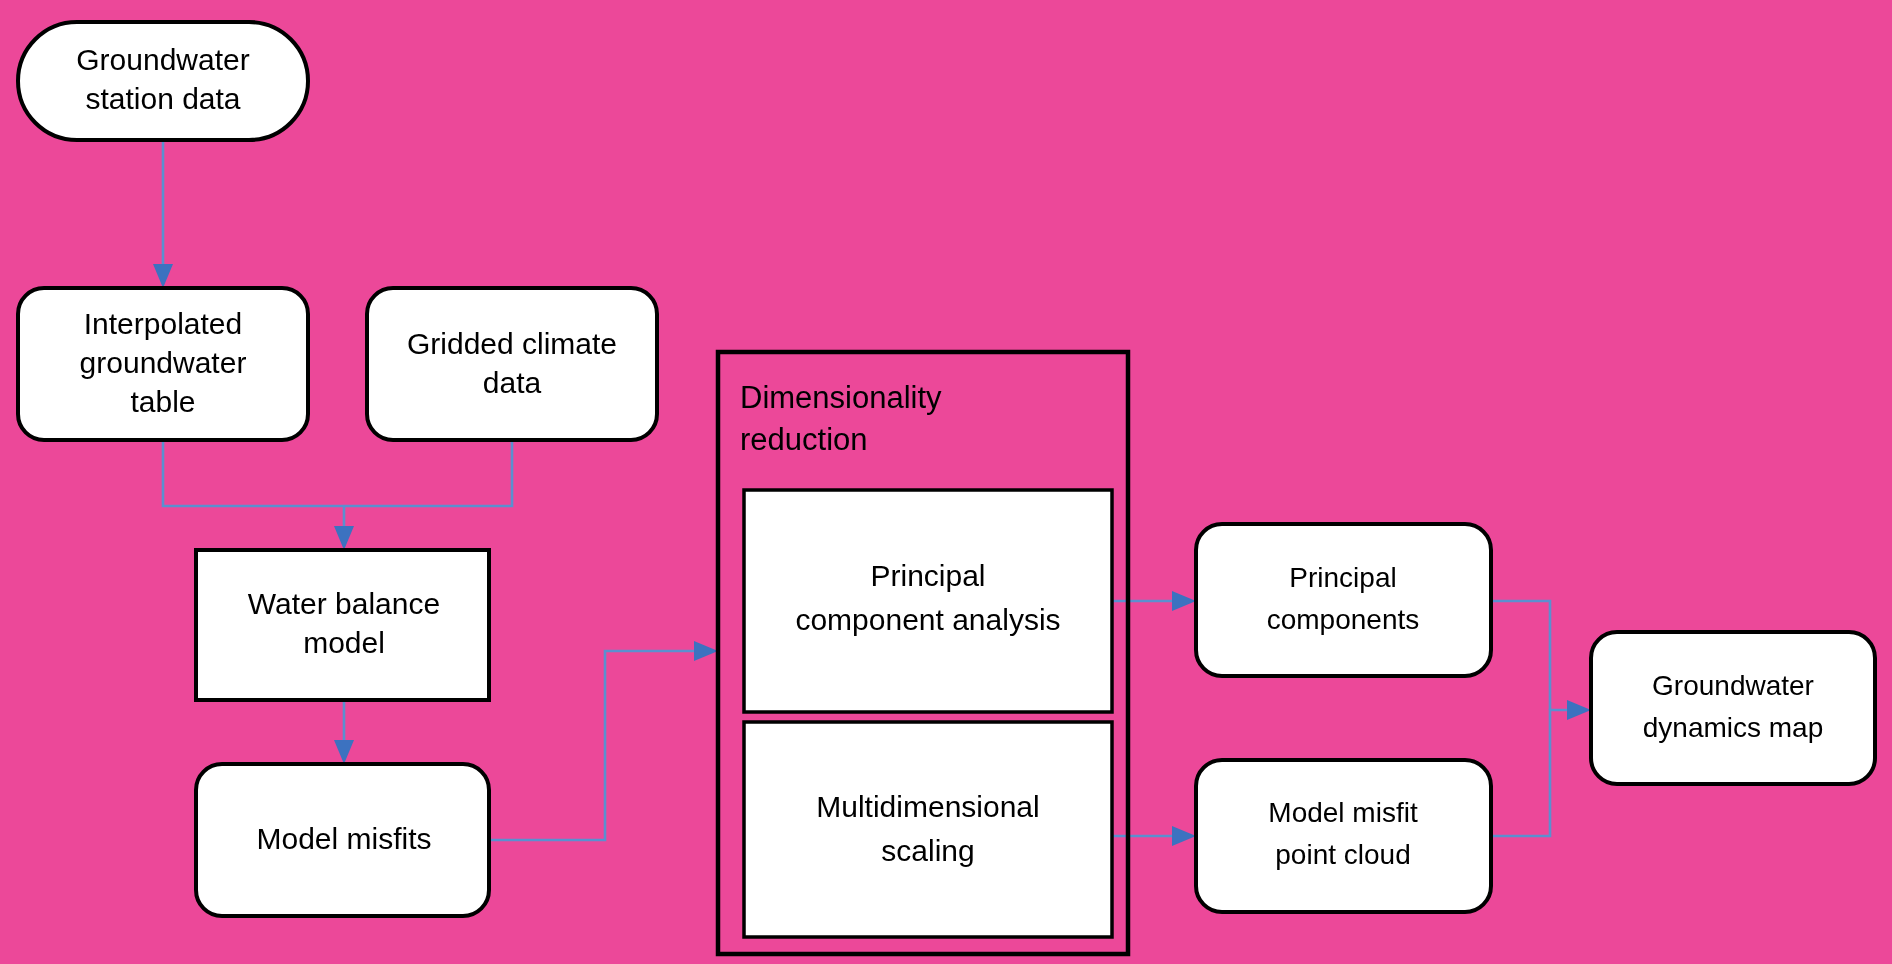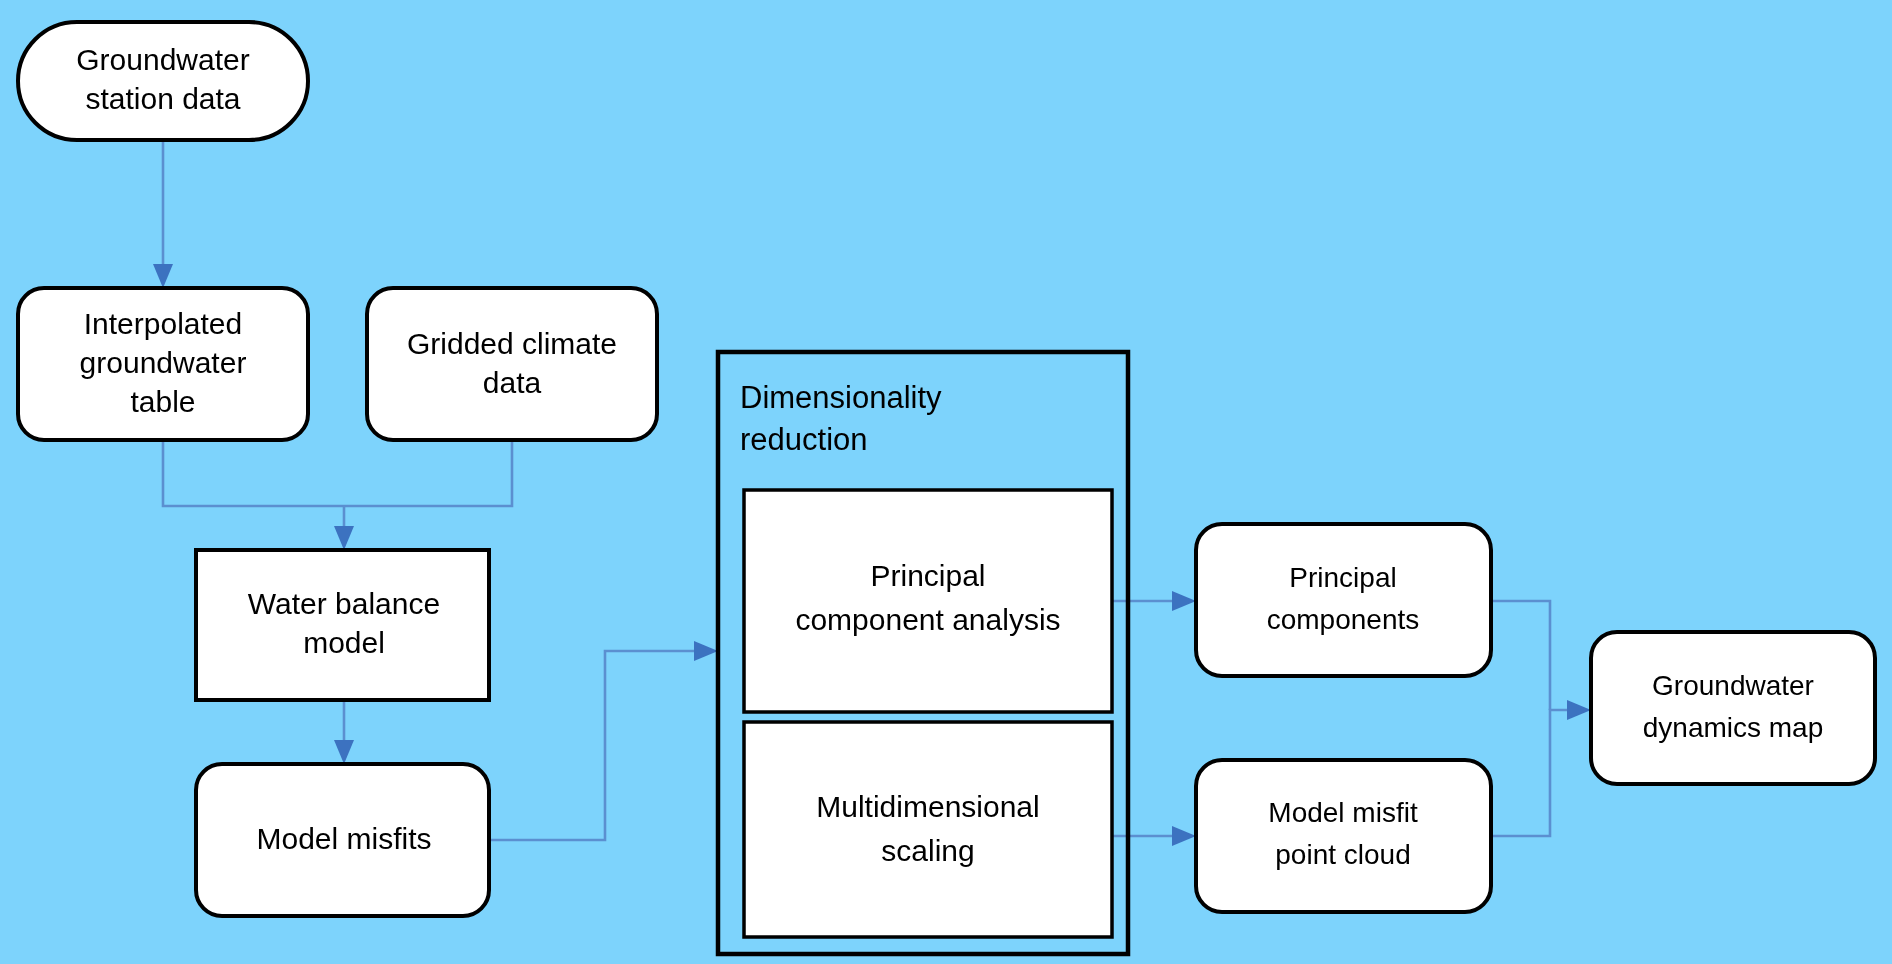--- a/index.html
+++ b/index.html
@@ -11,21 +11,21 @@
   body {
     width: 1892px;
     height: 964px;
     overflow: hidden;
     font-family: "Liberation Sans", sans-serif;
   }
   #diagram-root {
     position: relative;
     width: 1892px;
     height: 964px;
-    background: #7dd3fc;
+    background: #ec4899;
   }
   svg#flowchart {
     display: block;
     width: 1892px;
     height: 964px;
   }
   .node-shape {
     fill: #ffffff;
     stroke: #000000;
     stroke-width: 4;

